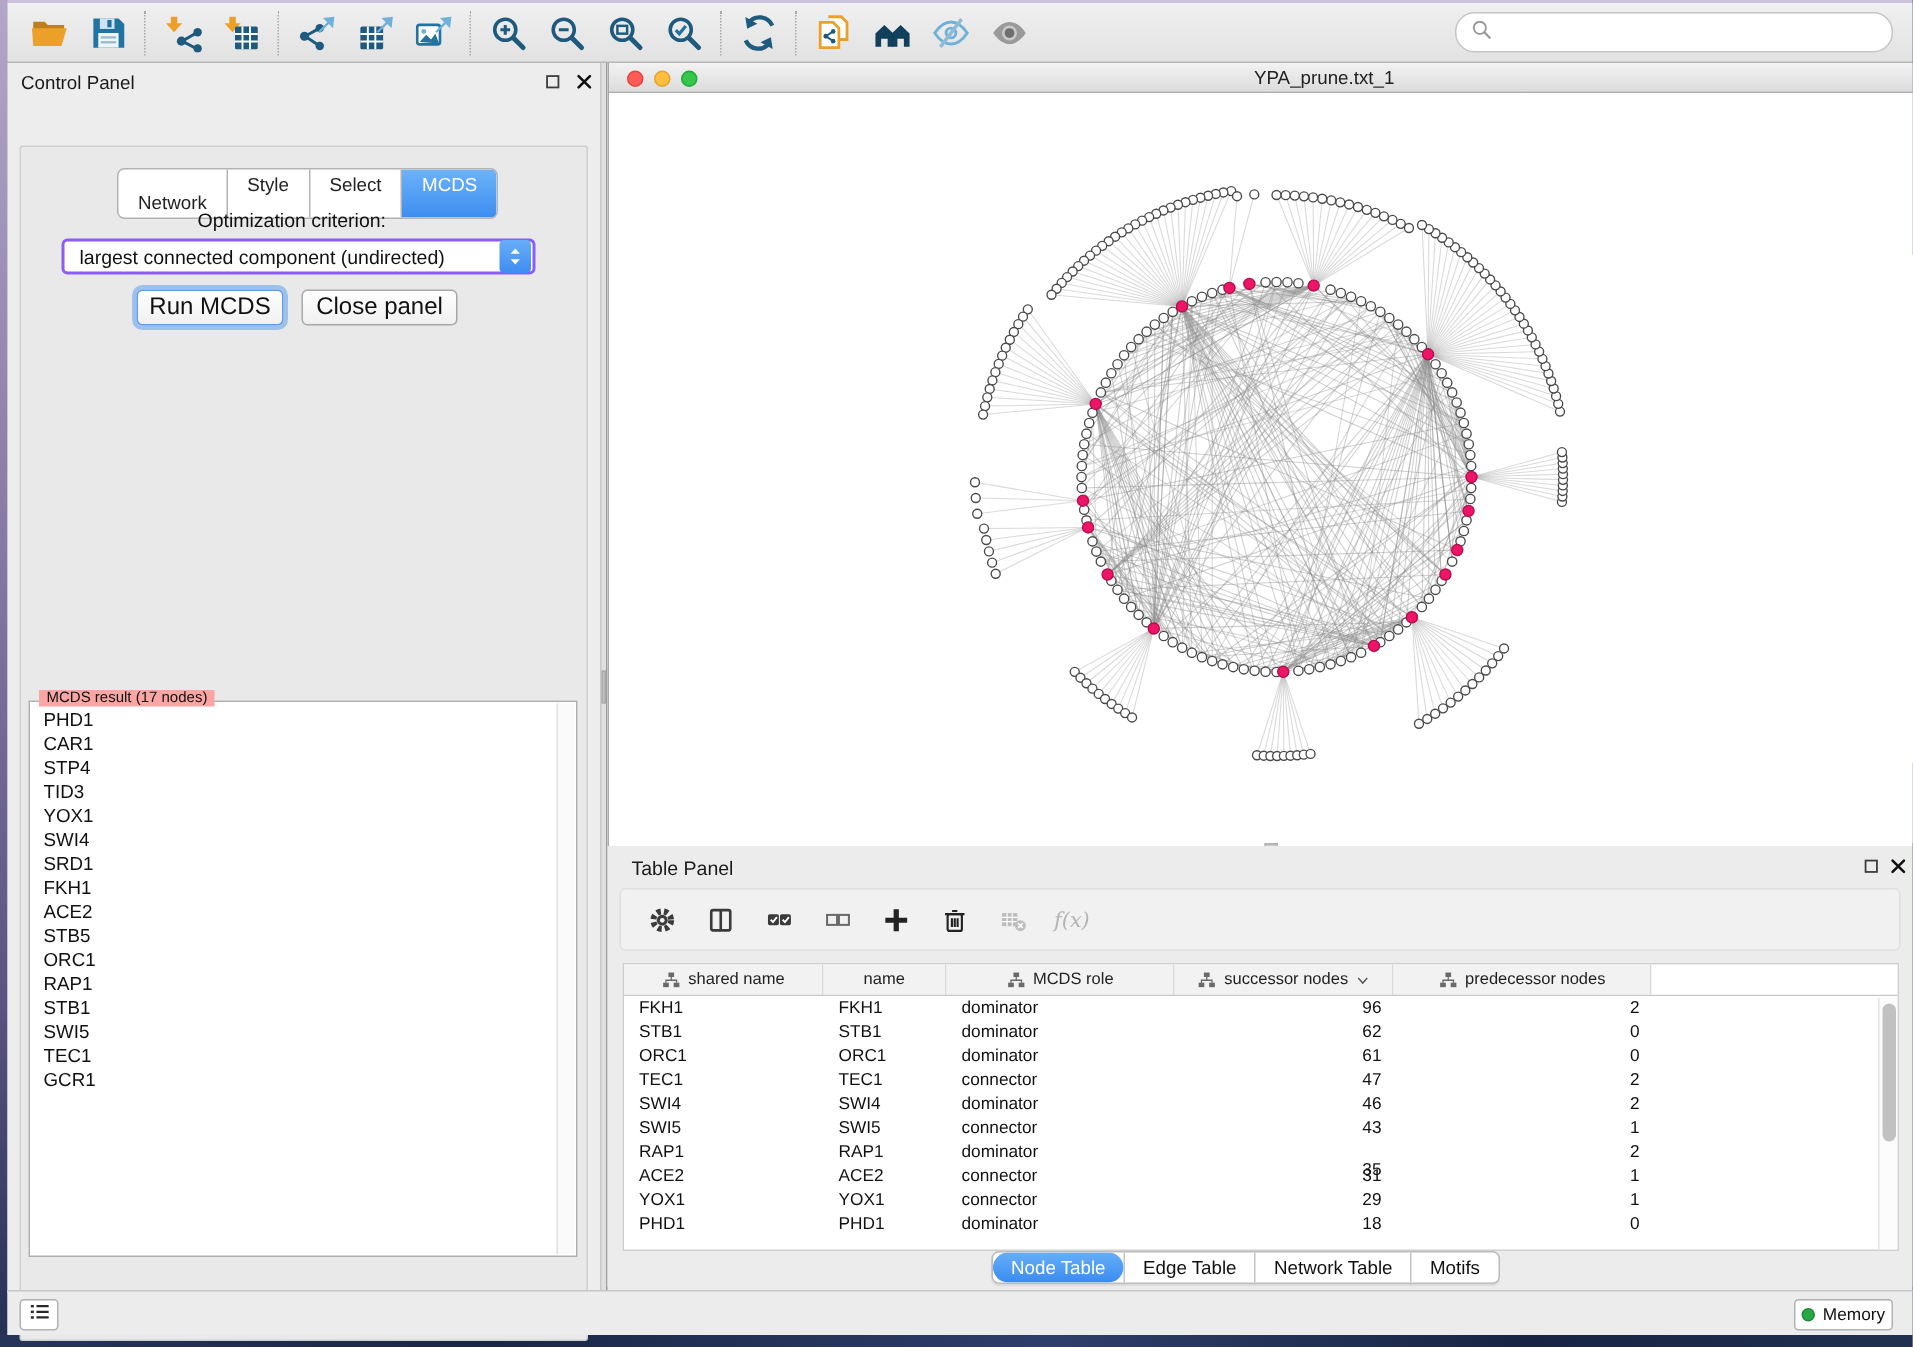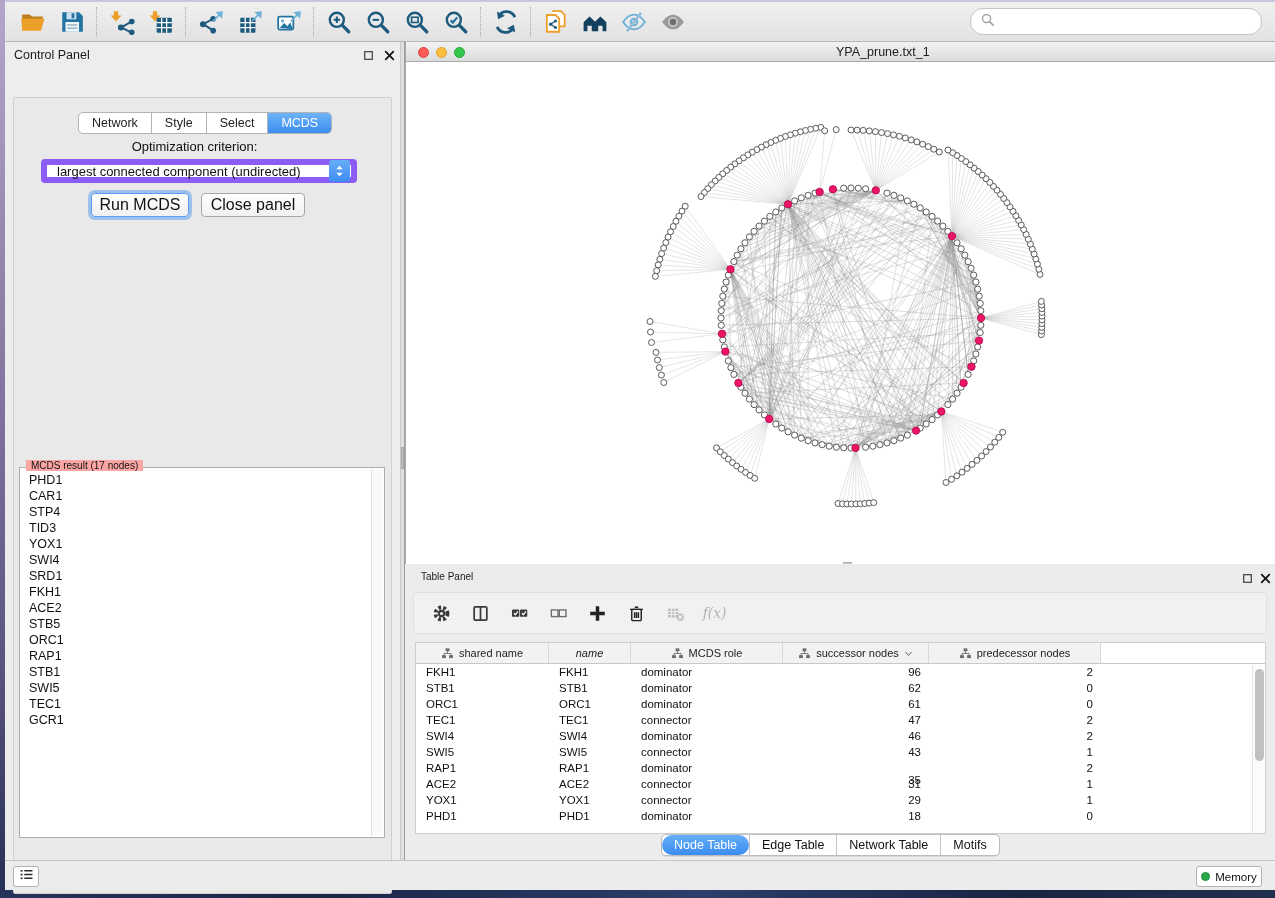--- a/index.html
+++ b/index.html
@@ -28,25 +28,25 @@
   #control-panel { left:0; top:40px; width:395px; height:820px; background:#ededed; }
   #cp-titlebar { position:absolute; left:0; top:0; width:100%; height:26px; }
   #cp-title { position:absolute; left:9px; top:6px; font-size:12.5px; color:#1a1a1a; }
   .winbtn { position:absolute; top:6px; width:14px; height:14px; }
   .winbtn svg { width:13px; height:13px; }
   #cp-float { left:357px; }
   #cp-close { left:378px; }
   #cp-tabs { position:absolute; left:73px; top:70px; }
   .seg-group { display:inline-flex; background:#fff; border:1px solid #b3b3b3; border-radius:5px; overflow:hidden; }
   .seg { padding:3px 13px; font-size:12.5px; color:#222; border-left:1px solid #b3b3b3; cursor:default; white-space:nowrap; }
-  .seg:first-child { border-left:none; }
+  .seg:first-child { border-left:none;margin-top:12px; }
   .seg.active { background:linear-gradient(180deg,#6db3f8,#3c8df0); color:#fff; }
   #cp-card { position:absolute; left:8px; top:55px; width:379px; height:797px; background:#e9e9e9; border:1px solid #d0d0d0; border-radius:2px; }
   #opt-label { position:absolute; left:0; top:57px; width:379px; text-align:center; font-size:13px; color:#111; }
-  #opt-select { position:absolute; left:36px; top:77px; width:316px; height:24px; background:#fff; border:6px solid #8b5cf6; border-radius:4px; display:flex; align-items:center; }
+  #opt-select { position:absolute; left:36px; top:77px; width:316px; height:24px; background:#fff; border:2px solid #8b5cf6; border-radius:4px; display:flex; align-items:center; }
   #opt-select .val { flex:1; font-size:13px; padding-left:10px; color:#111; white-space:nowrap; }
   #opt-spinner { width:21px; height:22px; border-radius:3px; background:linear-gradient(180deg,#67aef8,#3f8cf2); margin-right:1px; display:flex; align-items:center; justify-content:center; }
   #opt-spinner svg { width:11px; height:16px; }
   .pushbtn { position:absolute; height:24px; background:linear-gradient(180deg,#ffffff,#f0f0f0); border:1px solid #a8a8a8; border-radius:4px; font-size:16px; color:#111; text-align:center; line-height:22px; }
   #run-btn { left:86px; top:111px; width:98px; box-shadow:0 0 0 3px rgba(94,158,240,.55); border-color:#5e9ef0; }
   #closepanel-btn { left:196px; top:111px; width:104px; }
   
   #mcds-box { position:absolute; left:6px; top:412px; width:366px; height:371px; border:1px solid #aeaeae; background:#fff; }
   #mcds-legend { position:absolute; left:6px; top:-8px; background:#fca5a5; padding:0 5px; font-size:10px; color:#111; }
   #mcds-list { position:absolute; left:1px; top:4px; width:352px; bottom:1px; overflow:hidden; }
@@ -65,21 +65,21 @@
   #light-min { left:30px; background:#fdbe3f; border:1px solid #e0a52f; }
   #light-zoom { left:48px; background:#34c74b; border:1px solid #24a839; }
   #net-title { position:absolute; left:430px; top:3px; font-size:12.5px; color:#222; }
   #graph-wrap { position:absolute; left:0; top:20px; width:870px; height:500px; background:#ffffff; }
 
   
   #h-grip { left:838px; top:560px; width:9px; height:5px; background:#c9c9c9; border:1px solid #b0b0b0; }
 
   
   #table-panel { left:400px; top:562px; width:870px; height:294px; background:#ececec; }
-  #tp-title { position:absolute; left:16px; top:7px; font-size:10px; color:#1a1a1a; }
+  #tp-title { position:absolute; left:16px; top:7px; font-size:13px; color:#1a1a1a; }
   #tp-float { left:836px; top:7px; }
   #tp-close { left:854px; top:7px; }
   #tp-toolbar { position:absolute; left:8px; top:28px; width:854px; height:42px; background:#f1f1f1; border:1px solid #e0e0e0; border-radius:4px; display:flex; align-items:center; padding-left:14px; }
   .tp-btn { width:26px; height:26px; margin-right:13px; display:flex; align-items:center; justify-content:center; }
   .tp-btn svg { width:19px; height:19px; }
   .tp-btn.wide svg { width:30px; height:22px; }
   
   #ntable { position:absolute; left:10px; top:78px; width:851px; height:192px; background:#fff; border:1px solid #cfcfcf; overflow:hidden; }
   #thead { display:flex; height:21px; border-bottom:1px solid #c8c8c8; }
   .th { background:#f2f2f2; border-right:1px solid #d8d8d8; display:flex; align-items:center; justify-content:center; font-size:11px; color:#222; gap:5px; }
@@ -1136,21 +1136,21 @@
                 <g fill="#6a6a6a">
                   <rect x="8.5" y="2.5" width="7" height="5.5"></rect>
                   <rect x="2" y="15" width="7" height="5.5"></rect>
                   <rect x="15" y="15" width="7" height="5.5"></rect>
                 </g>
                 <path d="M12 8v4M5.5 15v-3h13v3" stroke="#6a6a6a" stroke-width="1.6" fill="none"></path>
               </svg>
             </span>
             <span>shared name</span>
           </div>
-          <div class="th" style="width: 82px; font-style: italic;">
+          <div class="th" style="width: 82px;">
             <span>name</span>
           </div>
           <div class="th" style="width: 152px;">
             <span style="display: inline-flex;">
               <svg viewBox="0 0 24 24" class="tree" style="width: 13px; height: 13px;">
                 <g fill="#6a6a6a">
                   <rect x="8.5" y="2.5" width="7" height="5.5"></rect>
                   <rect x="2" y="15" width="7" height="5.5"></rect>
                   <rect x="15" y="15" width="7" height="5.5"></rect>
                 </g>

